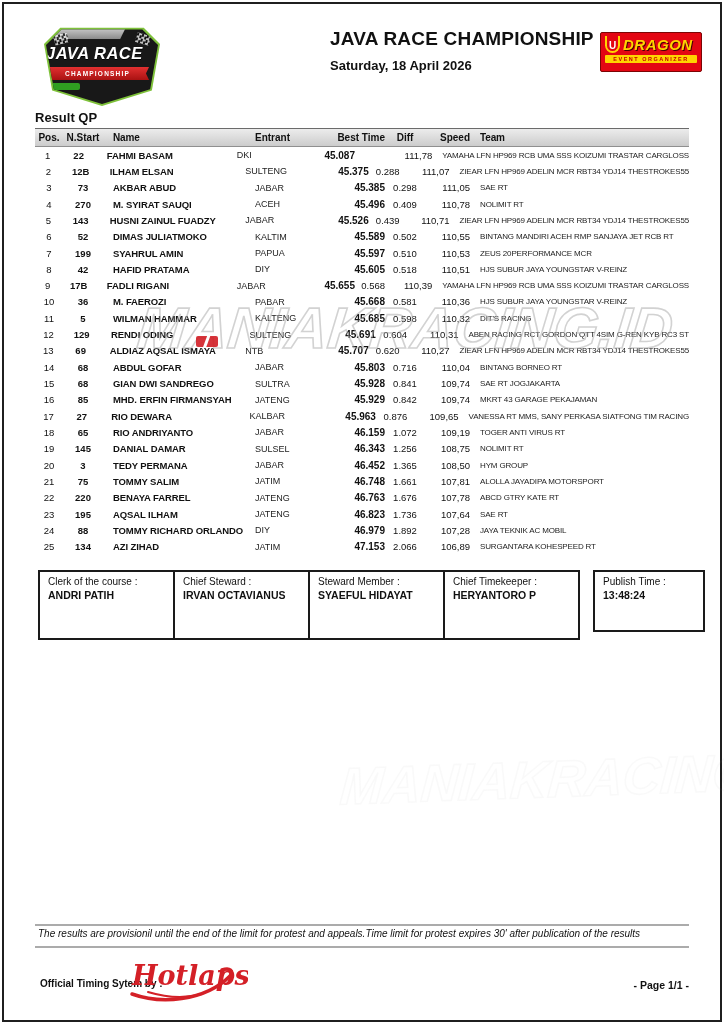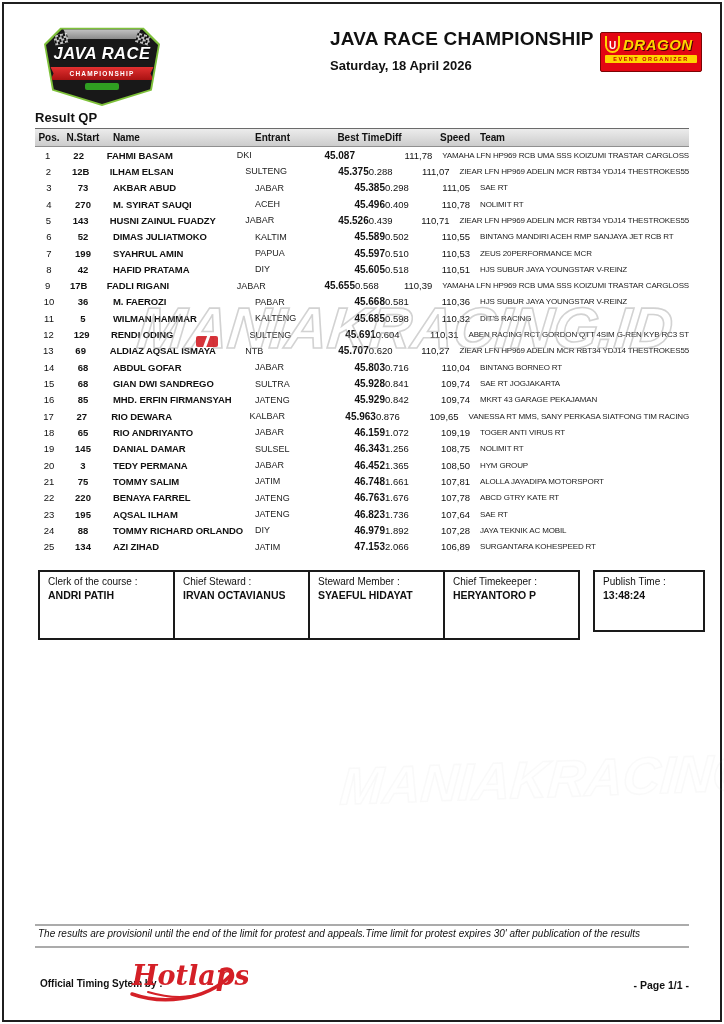--- a/index.html
+++ b/index.html
@@ -6,21 +6,21 @@
   body{font-family:"Liberation Sans",sans-serif;color:#111;}
   #page{position:relative;width:724px;height:1024px;background:#fff;overflow:hidden;}
   #frame{position:absolute;inset:2px;border:2px solid #1f1f1f;pointer-events:none;}
 
   
   .badge{position:absolute;left:44px;top:20px;width:116px;height:86px;}
   .badge-outer{position:absolute;inset:0;background:#7ec13a;
     clip-path:polygon(0 28%,14% 9%,86% 9%,100% 28%,93% 82%,50% 100%,7% 82%);}
   .badge-inner{position:absolute;inset:2px;background:#181818;
     clip-path:polygon(0 28%,14% 9%,86% 9%,100% 28%,93% 82%,50% 100%,7% 82%);
-    display:flex;flex-direction:column;align-items:center;}
+    display:flex;flex-direction:column;align-items:flex-start;}
   .badge-top{margin-top:4px;width:72%;height:13px;background:linear-gradient(#d6d6d6,#8b8b8b);
     clip-path:polygon(0 0,100% 0,92% 100%,8% 100%);}
   .badge-check{position:absolute;top:12px;width:14px;height:10px;opacity:.8;
     background:repeating-conic-gradient(#eee 0 25%,#111 0 50%);background-size:5px 5px;}
   .badge-check.l{left:8px;transform:rotate(-15deg);}
   .badge-check.r{right:8px;transform:rotate(15deg);}
   .badge-title{margin-top:5px;font-size:16.5px;font-weight:900;color:#fff;letter-spacing:.5px;
     font-style:italic;text-shadow:0 1px 0 #000;white-space:nowrap;}
   .badge-ribbon{margin-top:4px;width:92%;height:13px;background:linear-gradient(#e23030,#a91212);
     clip-path:polygon(0 0,100% 0,97% 50%,100% 100%,0 100%,3% 50%);
@@ -56,21 +56,21 @@
     display:flex;align-items:center;}
   .thead .c{font-weight:bold;font-size:10px;}
   .tbody{position:absolute;left:35px;top:147px;width:654px;}
   .trow{display:flex;align-items:center;height:16.32px;}
   .c{box-sizing:border-box;white-space:nowrap;}
   .c-pos{width:28px;text-align:center;font-size:9.5px;}
   .c-nstart{width:40px;text-align:center;font-size:9.5px;font-weight:bold;}
   .c-name{width:142px;padding-left:10px;font-size:9.5px;font-weight:bold;letter-spacing:-.1px;}
   .c-entrant{width:85px;padding-left:10px;font-size:9px;color:#222;}
   .c-best{width:55px;text-align:right;font-size:10px;font-weight:bold;}
-  .c-diff{width:40px;text-align:left;font-size:9.5px;}
+  .c-diff{width:40px;text-align:center;font-size:9.5px;}
   .c-speed{width:45px;text-align:right;font-size:9.5px;}
   .c-team{flex:1;padding-left:10px;font-size:8px;letter-spacing:-.15px;color:#222;}
   .thead .c-entrant,.thead .c-team{font-size:10px;color:#111;}
   .thead .c-pos,.thead .c-nstart{font-size:10px;}
 
   
   .wm{position:absolute;font-weight:900;font-style:italic;color:transparent;
     -webkit-text-stroke:1.6px #a6a6a6;white-space:nowrap;pointer-events:none;}
   .wm1{left:138px;top:294px;font-size:58px;transform:skewX(-6deg);opacity:.5;}
   .wm2{left:340px;top:748px;font-size:52px;transform:rotate(-2deg) skewX(-6deg);opacity:.06;}

